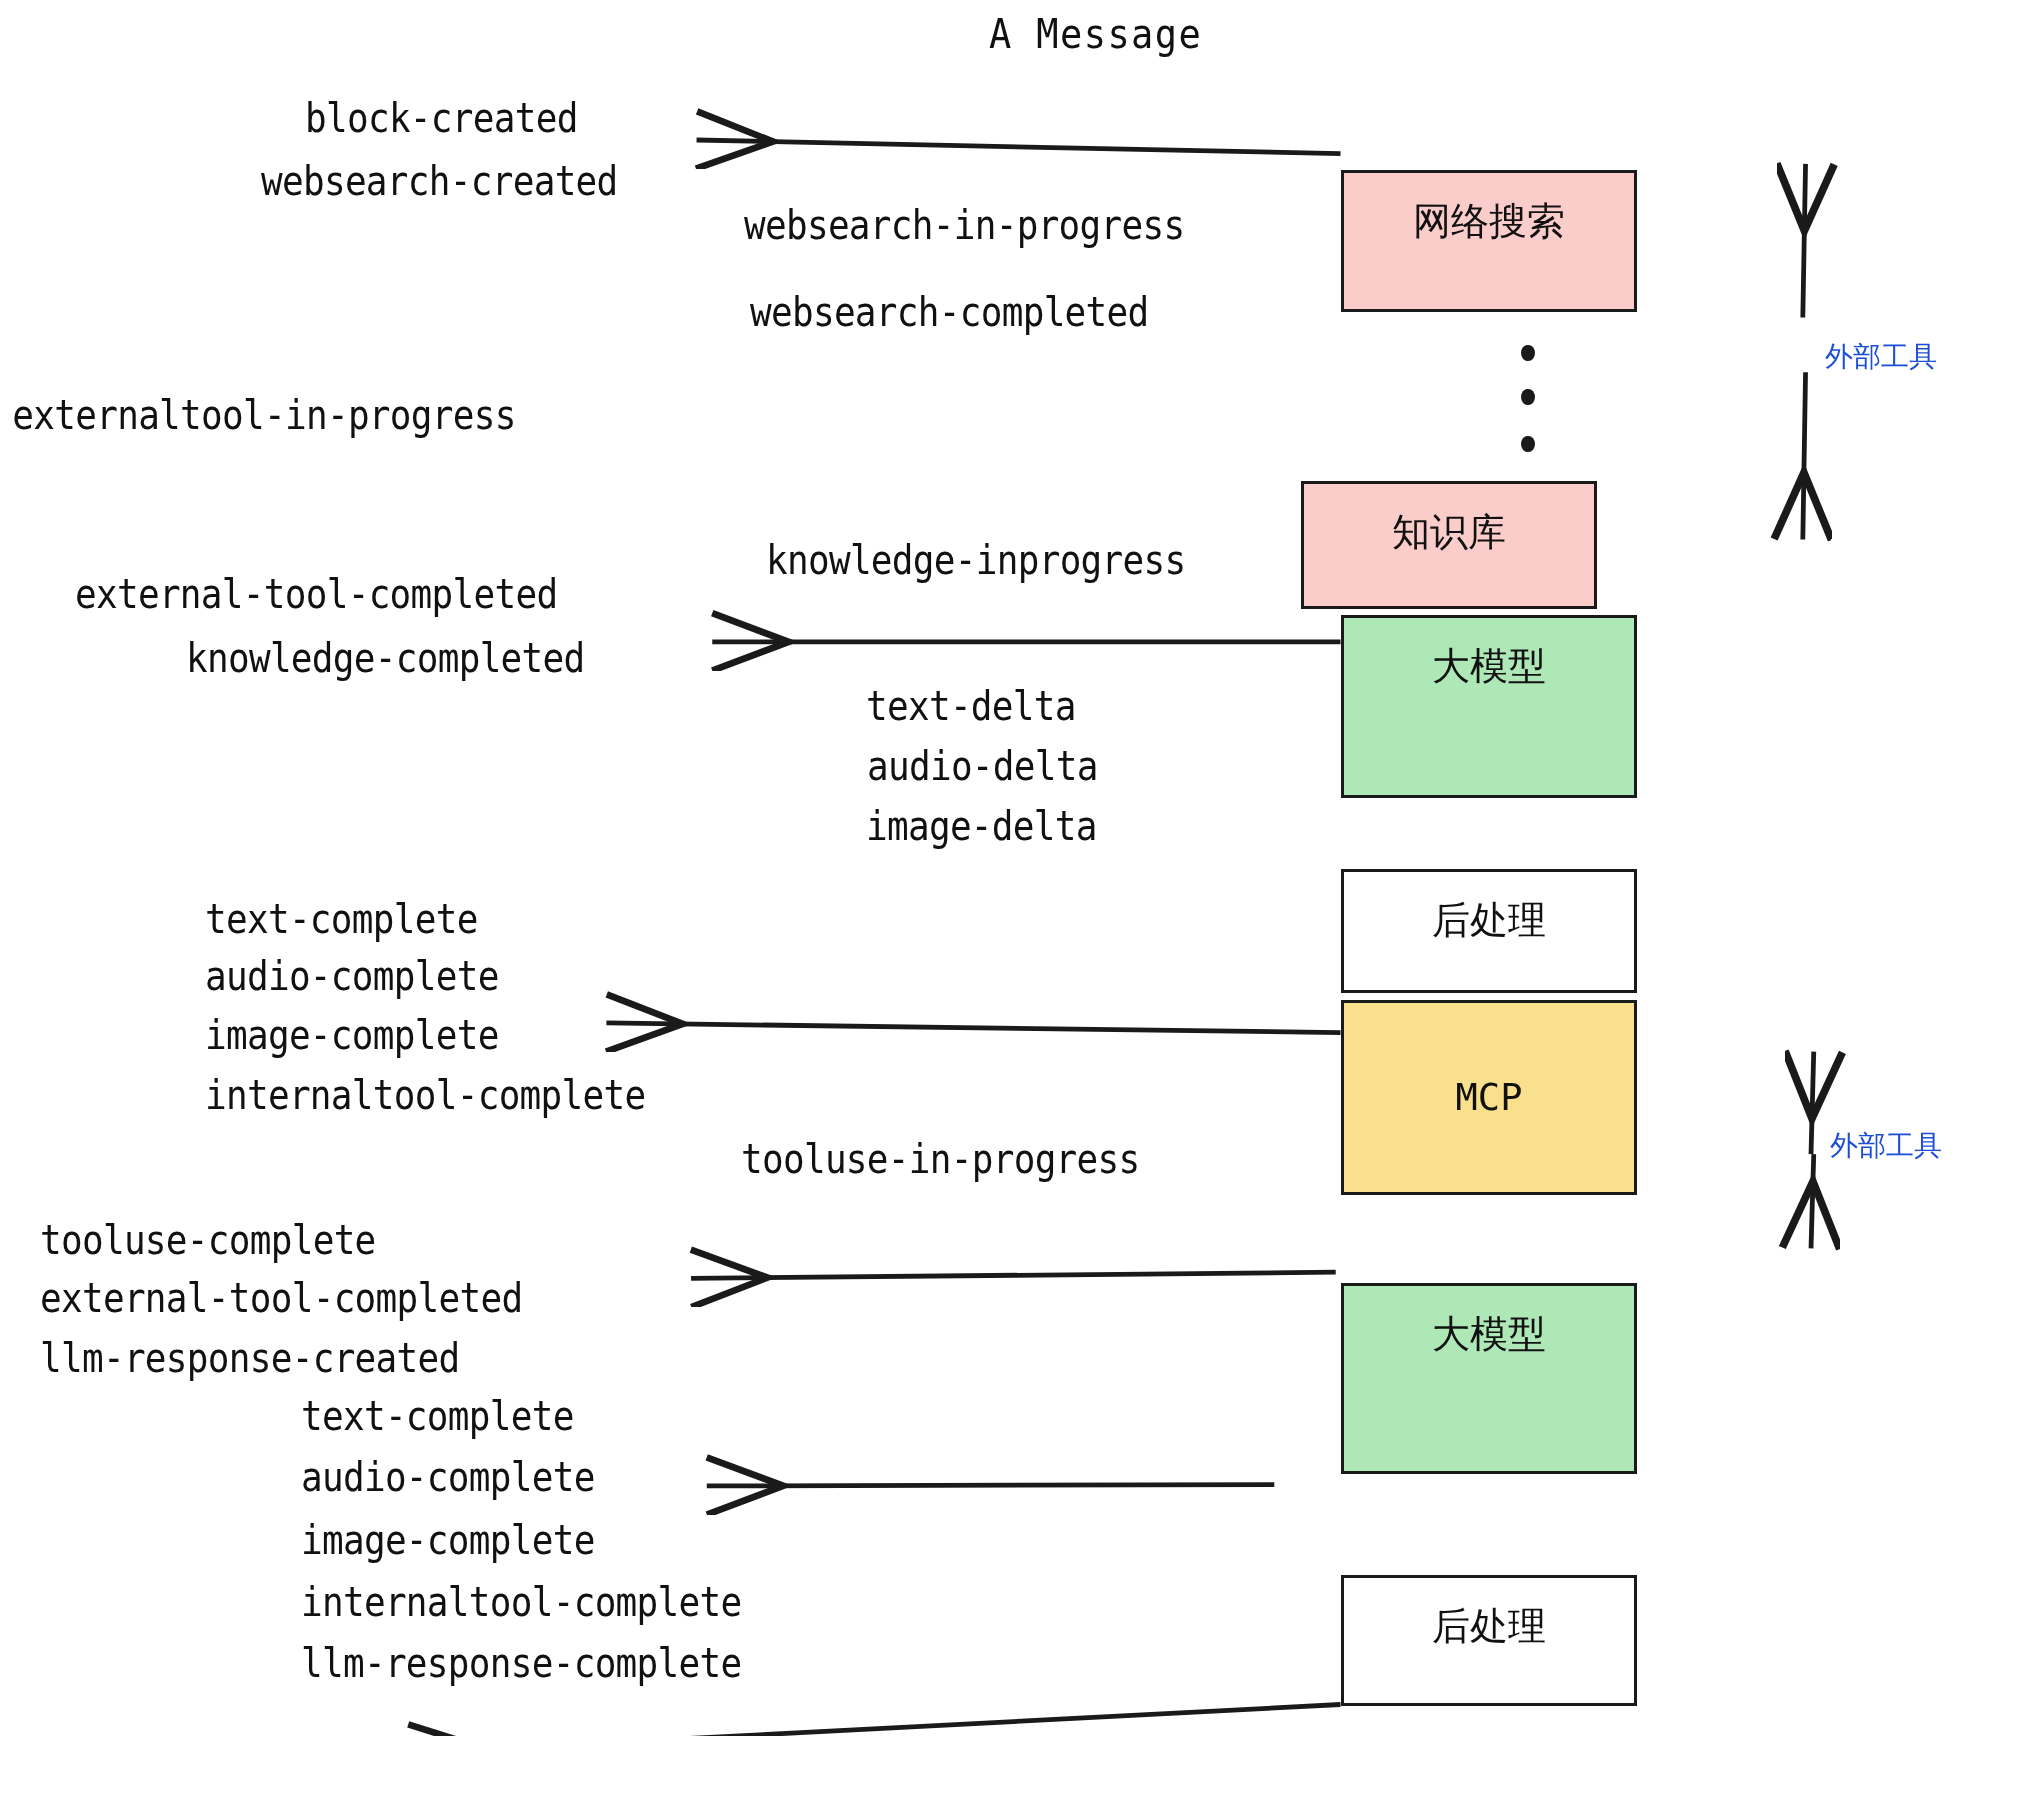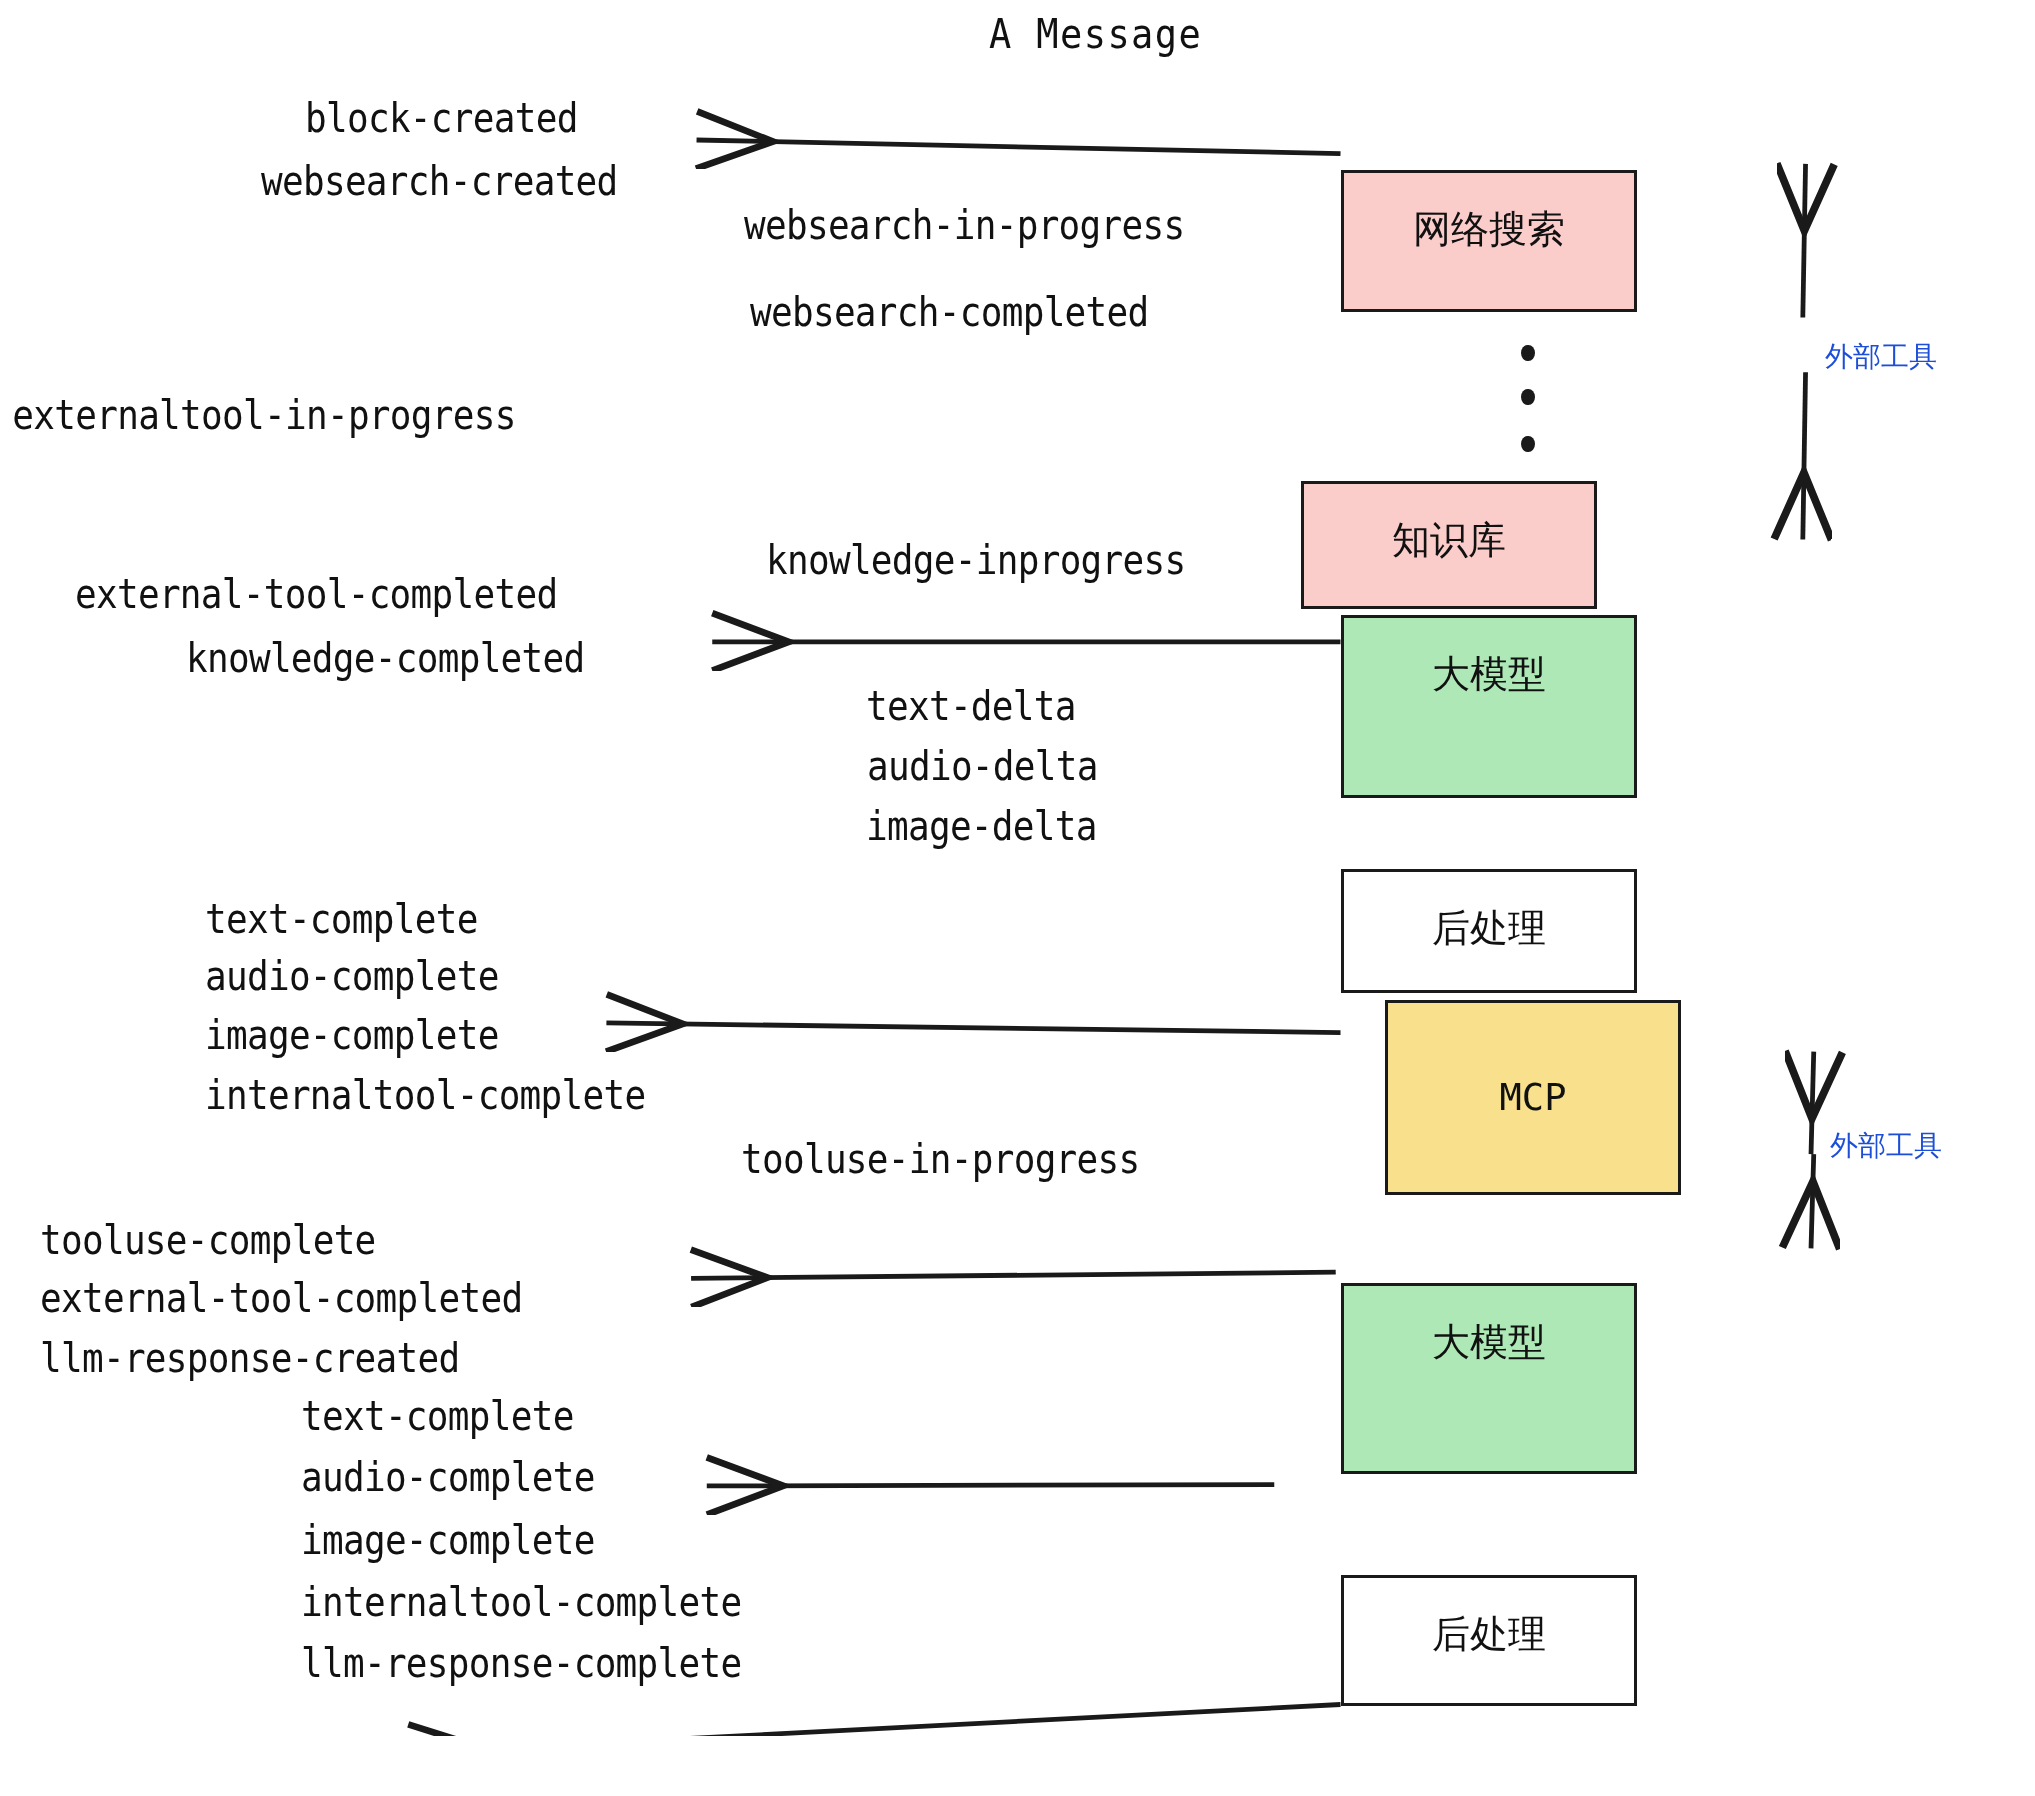--- a/index.html
+++ b/index.html
@@ -39,21 +39,21 @@
   .node {
     position: absolute;
     box-sizing: border-box;
     border: 3.4px solid #1a1a1a;
     display: flex;
     align-items: flex-start;
     justify-content: center;
     color: #111111;
     font-family: Liberation Serif, serif;
     font-size: 38px;
-    padding-top: 31px;
+    padding-top: 23px;
   }
   .node.mcp {
     align-items: center;
     padding-top: 0;
     font-family: "DejaVu Sans Mono", "Liberation Mono", monospace;
     font-size: 37px;
   }
   .side-label {
     position: absolute;
     white-space: nowrap;
@@ -106,21 +106,21 @@
         <line x1="2652" y1="1690" x2="2656" y2="1540"></line>
         <line x1="2656" y1="1690" x2="2652" y2="1828"></line>
       </g>
   </svg>
 
   <div id="nodes-host">
       <div class="node" style="left: 1341px; top: 170px; width: 296px; height: 142px; background: rgb(251, 205, 202);">网络搜索</div>
       <div class="node" style="left: 1301px; top: 481px; width: 296px; height: 128px; background: rgb(251, 205, 202);">知识库</div>
       <div class="node" style="left: 1341px; top: 615px; width: 296px; height: 183px; background: rgb(173, 232, 182);">大模型</div>
       <div class="node" style="left: 1341px; top: 869px; width: 296px; height: 124px; background: rgb(255, 255, 255);">后处理</div>
-      <div class="node mcp" style="left: 1341px; top: 1000px; width: 296px; height: 195px; background: rgb(249, 224, 140); margin-left: 44px;">MCP</div>
+      <div class="node mcp" style="left: 1341px; top: 1000px; width: 296px; height: 195px; background: rgb(249, 224, 140);">MCP</div>
       <div class="node" style="left: 1341px; top: 1283px; width: 296px; height: 191px; background: rgb(173, 232, 182);">大模型</div>
       <div class="node" style="left: 1341px; top: 1575px; width: 296px; height: 131px; background: rgb(255, 255, 255);">后处理</div>
     </div>
   <div id="events-host">
       <div class="evt" style="left: 305px; top: 101px;">block-created</div>
       <div class="evt" style="left: 261px; top: 164px;">websearch-created</div>
       <div class="evt" style="left: 744px; top: 208px;">websearch-in-progress</div>
       <div class="evt" style="left: 750px; top: 295px;">websearch-completed</div>
       <div class="evt" style="left: 12.3px; top: 398px;">externaltool-in-progress</div>
       <div class="evt" style="left: 766px; top: 543px;">knowledge-inprogress</div>

